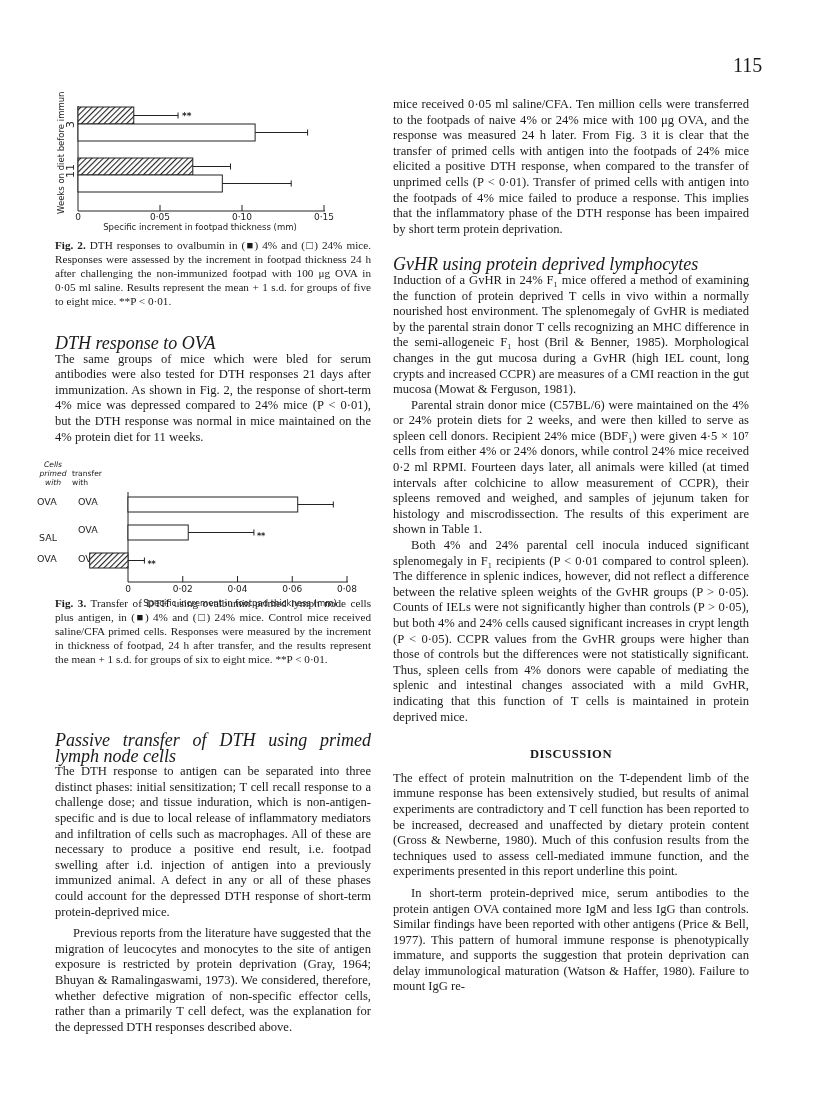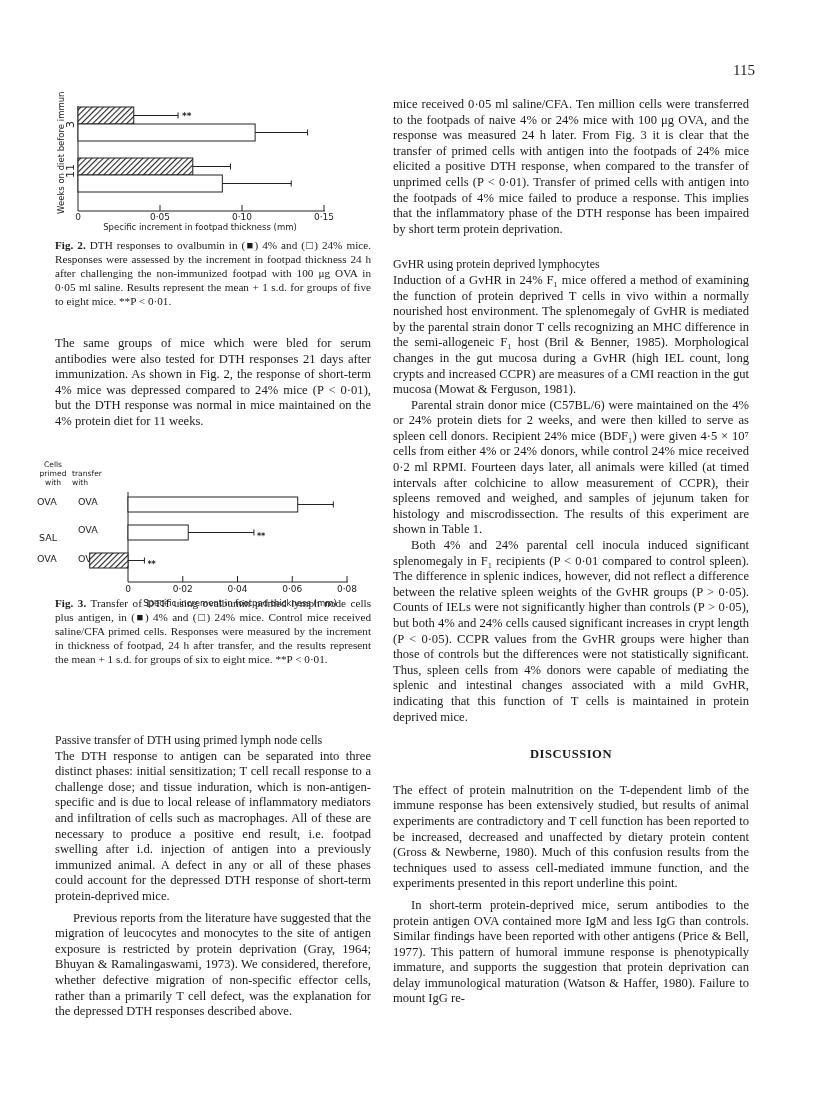--- a/index.html
+++ b/index.html
@@ -1,25 +1,25 @@
 <!DOCTYPE html>
 <html><head>
 <meta charset="utf-8">
 <style>
   html, body { margin: 0; padding: 0; background: #ffffff; }
   body { width: 816px; height: 1119px; position: relative; overflow: hidden; color: #1a1a1a;
          font-family: "Liberation Serif", "DejaVu Serif", serif; }
   .abs { position: absolute; }
   .running-head { left: 0; width: 816px; top: 50px; height: 24px; }
   .rh-title { position: absolute; left: 228px; top: 0; font-style: italic; font-size: 21px; white-space: nowrap; }
-  .rh-page { position: absolute; left: 733px; top: 12px; font-size: 15px; }
+  .rh-page { position: absolute; left: 733px; top: 4px; font-size: 20px; }
   .col { font-size: 12.6px; line-height: 15.6px; text-align: justify; }
   .col p { margin: 0; }
   .col p.indent { text-indent: 18px; font-family: Liberation Serif, serif; }
-  .heading-it { font-size: 12px; line-height: 15.6px; margin: 0; }
+  .heading-it { font-style: italic; font-size: 18px; line-height: 15.6px; margin: 0; }
   .heading-caps { font-weight: bold; text-align: center; font-size: 12.6px; letter-spacing: 0.5px; }
   .caption { font-size: 11.2px; line-height: 14px; text-align: justify; }
   .caption b { font-weight: bold; }
   svg text { font-family: "DejaVu Sans", "Liberation Sans", sans-serif; fill: #222; }
 </style>
 </head>
 <body>
 
 <div class="abs running-head">
   <span class="rh-page">115</span>
@@ -68,26 +68,27 @@
     <text id="f2-xlabel" x="150" y="138" font-size="8.5" text-anchor="middle">Specific increment in footpad thickness (mm)</text>
   </svg>
 </div>
 
 <div class="abs caption" style="left:55px; top:238px; width:316px;">
   <b>Fig. 2.</b>
   <span>DTH responses to ovalbumin in (■) 4% and (□) 24% mice. Responses were assessed by the increment in footpad thickness 24 h after challenging the non-immunized footpad with 100 μg OVA in 0·05 ml saline. Results represent the mean + 1 s.d. for groups of five to eight mice. **P &lt; 0·01.</span>
 </div>
 
 <div class="abs col" style="left:55px; top:336px; width:316px;">
+  <p class="heading-it">DTH response to OVA</p>
   <p>The same groups of mice which were bled for serum antibodies were also tested for DTH responses 21 days after immunization. As shown in Fig. 2, the response of short-term 4% mice was depressed compared to 24% mice (P &lt; 0·01), but the DTH response was normal in mice maintained on the 4% protein diet for 11 weeks.</p>
 </div>
 
 <div class="abs" style="left:30px; top:460px; width:330px; height:150px;">
   <div class="abs" style="left:0; top:0; width:95px; font-family:'DejaVu Sans',sans-serif; font-size:7.6px; line-height:9px; color:#222;">
-    <div class="abs" style="left:5px; top:0; width:36px; text-align:center;">Cells primed with</div>
+    <div class="abs" style="left:5px; top:0; width:36px; text-align:center;font-style:italic;">Cells primed with</div>
     <div class="abs" style="left:42px; top:9px; width:40px; text-align:left;">transfer with</div>
   </div>
   <div class="abs" style="left:0; top:36px; font-family:'DejaVu Sans',sans-serif; font-size:9.5px; color:#222;">
     <div class="abs" style="left:7px; top:0; white-space:nowrap;">OVA</div>
     <div class="abs" style="left:48px; top:0; white-space:nowrap;">OVA</div>
     <div class="abs" style="left:9px; top:36px; white-space:nowrap;">SAL</div>
     <div class="abs" style="left:48px; top:28px; white-space:nowrap;">OVA</div>
     <div class="abs" style="left:7px; top:57px; white-space:nowrap;">OVA</div>
     <div class="abs" style="left:48px; top:57px; white-space:nowrap;">OVA</div>
   </div>
@@ -138,16 +139,16 @@
   <p>The DTH response to antigen can be separated into three distinct phases: initial sensitization; T cell recall response to a challenge dose; and tissue induration, which is non-antigen-specific and is due to local release of inflammatory mediators and infiltration of cells such as macrophages. All of these are necessary to produce a positive end result, i.e. footpad swelling after i.d. injection of antigen into a previously immunized animal. A defect in any or all of these phases could account for the depressed DTH response of short-term protein-deprived mice.</p>
   <p class="indent" style="margin-top:6px;">Previous reports from the literature have suggested that the migration of leucocytes and monocytes to the site of antigen exposure is restricted by protein deprivation (Gray, 1964; Bhuyan &amp; Ramalingaswami, 1973). We considered, therefore, whether defective migration of non-specific effector cells, rather than a primarily T cell defect, was the explanation for the depressed DTH responses described above.</p>
 </div>
 
 <div class="abs col" style="left:393px; top:97px; width:356px;">
   <p>mice received 0·05 ml saline/CFA. Ten million cells were transferred to the footpads of naive 4% or 24% mice with 100 μg OVA, and the response was measured 24 h later. From Fig. 3 it is clear that the transfer of primed cells with antigen into the footpads of 24% mice elicited a positive DTH response, when compared to the transfer of unprimed cells (P &lt; 0·01). Transfer of primed cells with antigen into the footpads of 4% mice failed to produce a response. This implies that the inflammatory phase of the DTH response has been impaired by short term protein deprivation.</p>
   <p class="heading-it" style="margin-top:20px;">GvHR using protein deprived lymphocytes</p>
   <p>Induction of a GvHR in 24% F₁ mice offered a method of examining the function of protein deprived T cells in vivo within a normally nourished host environment. The splenomegaly of GvHR is mediated by the parental strain donor T cells recognizing an MHC difference in the semi-allogeneic F₁ host (Bril &amp; Benner, 1985). Morphological changes in the gut mucosa during a GvHR (high IEL count, long crypts and increased CCPR) are measures of a CMI reaction in the gut mucosa (Mowat &amp; Ferguson, 1981).</p>
   <p class="indent">Parental strain donor mice (C57BL/6) were maintained on the 4% or 24% protein diets for 2 weeks, and were then killed to serve as spleen cell donors. Recipient 24% mice (BDF₁) were given 4·5 × 10⁷ cells from either 4% or 24% donors, while control 24% mice received 0·2 ml RPMI. Fourteen days later, all animals were killed (at timed intervals after colchicine to allow measurement of CCPR), their spleens removed and weighed, and samples of jejunum taken for histology and miscrodissection. The results of this experiment are shown in Table 1.</p>
   <p class="indent">Both 4% and 24% parental cell inocula induced significant splenomegaly in F₁ recipients (P &lt; 0·01 compared to control spleen). The difference in splenic indices, however, did not reflect a difference between the relative spleen weights of the GvHR groups (P &gt; 0·05). Counts of IELs were not significantly higher than controls (P &gt; 0·05), but both 4% and 24% cells caused significant increases in crypt length (P &lt; 0·05). CCPR values from the GvHR groups were higher than those of controls but the differences were not statistically significant. Thus, spleen cells from 4% donors were capable of mediating the splenic and intestinal changes associated with a mild GvHR, indicating that this function of T cells is maintained in protein deprived mice.</p>
-  <p class="heading-caps" style="margin-top:22px; margin-bottom:20px;">DISCUSSION</p>
+  <p class="heading-caps" style="margin-top:22px; margin-bottom:8px;">DISCUSSION</p>
   <p>The effect of protein malnutrition on the T-dependent limb of the immune response has been extensively studied, but results of animal experiments are contradictory and T cell function has been reported to be increased, decreased and unaffected by dietary protein content (Gross &amp; Newberne, 1980). Much of this confusion results from the techniques used to assess cell-mediated immune function, and the experiments presented in this report underline this point.</p>
   <p class="indent" style="margin-top:6px;">In short-term protein-deprived mice, serum antibodies to the protein antigen OVA contained more IgM and less IgG than controls. Similar findings have been reported with other antigens (Price &amp; Bell, 1977). This pattern of humoral immune response is phenotypically immature, and supports the suggestion that protein deprivation can delay immunological maturation (Watson &amp; Haffer, 1980). Failure to mount IgG re-</p>
 </div>
 
 </body></html>

